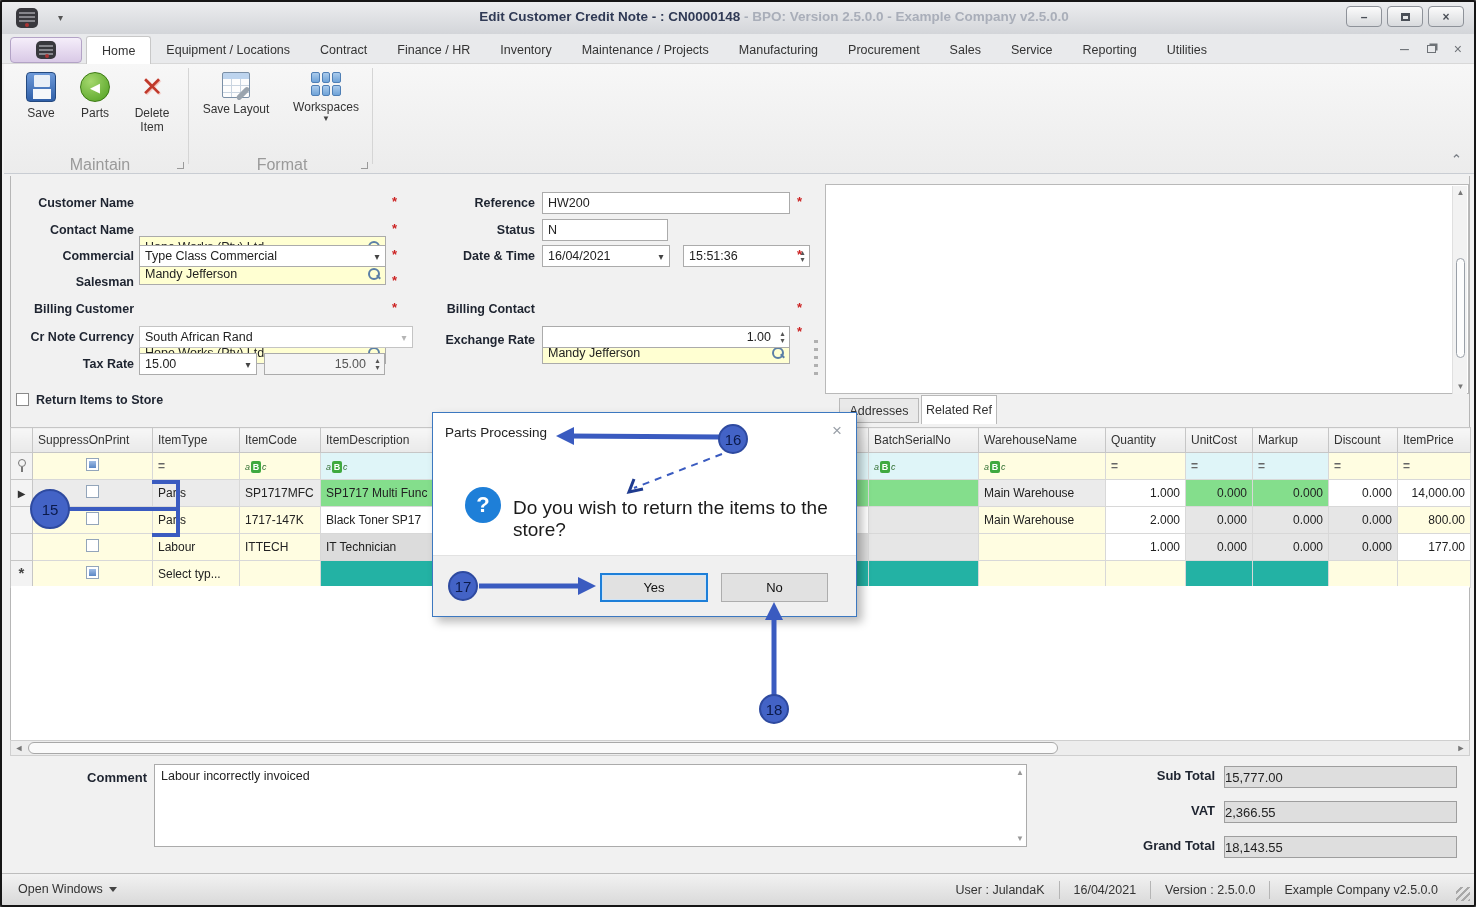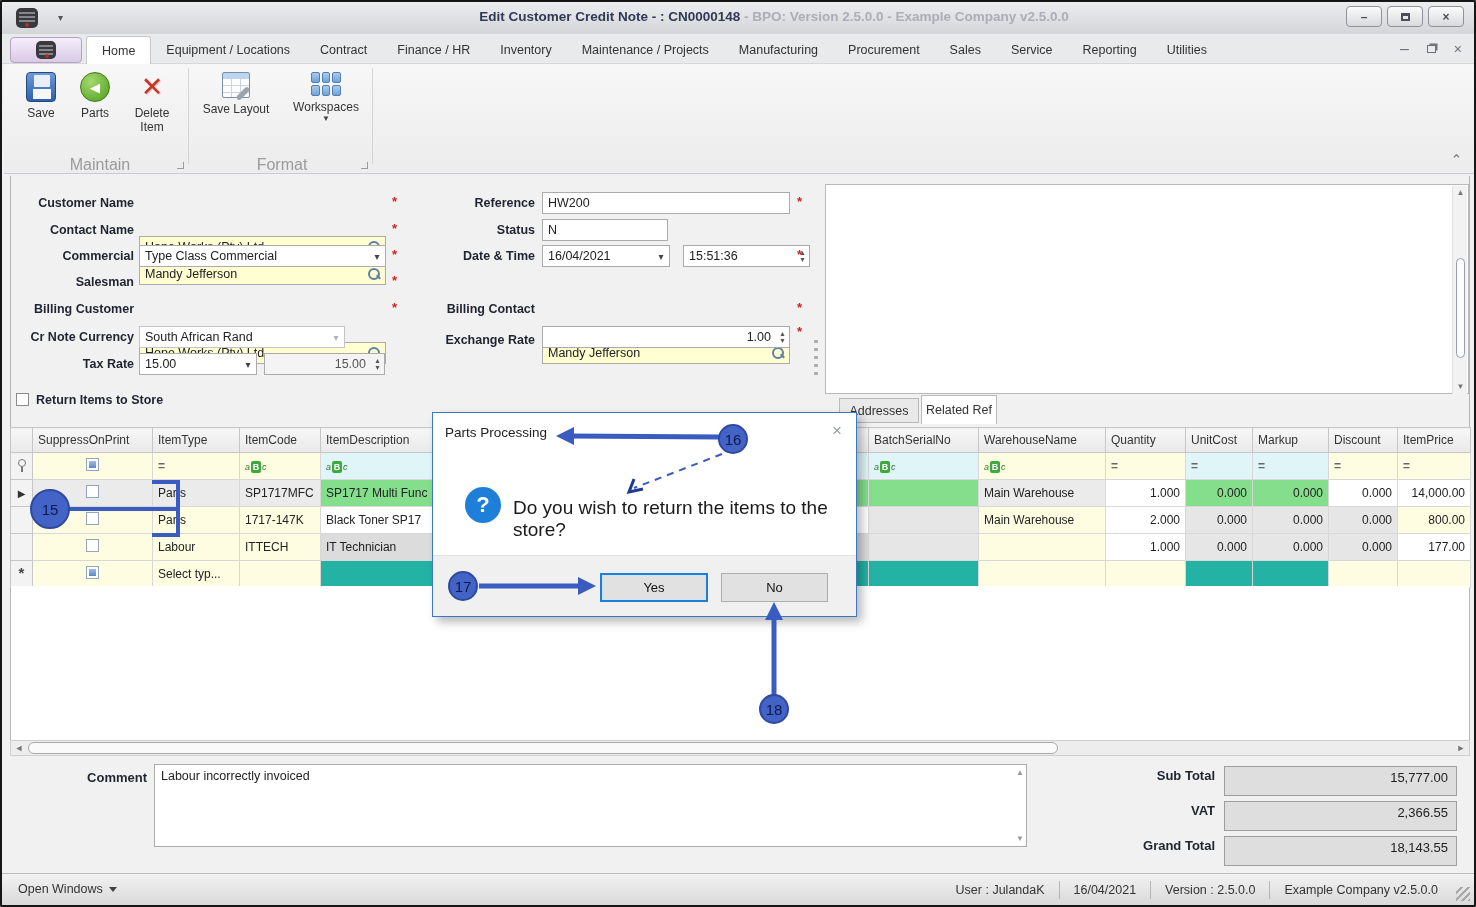--- a/index.html
+++ b/index.html
@@ -133,22 +133,22 @@
 
   
   .hsb{position:absolute;left:8px;top:738px;width:1460px;height:16px;background:#EDEDED;border:1px solid #CFCFCF;}
   .hsb .lbtn,.hsb .rbtn{position:absolute;top:0;width:16px;height:14px;color:#777;font-size:9px;text-align:center;line-height:14px;}
   .hsb .lbtn{left:0;} .hsb .rbtn{right:0;}
   .hsb .thumb{position:absolute;left:17px;top:1px;width:1030px;height:12px;border:1px solid #A8A8A8;border-radius:6px;background:#FAFAFA;}
   .comment-box{position:absolute;left:152px;top:762px;width:873px;height:83px;background:#FFF;border:1px solid #ABABAB;
      font-size:12.5px;color:#222;padding:4px 14px 4px 6px;white-space:pre-wrap;}
   .comment-box .sa{position:absolute;right:2px;color:#999;font-size:8px;}
   .total-lab{position:absolute;font-size:13px;font-weight:bold;color:#1E2430;text-align:right;}
-  .total-fld{position:absolute;width:233px;height:30px;background:#DEDEDE;border:1px solid #9E9E9E;
-     font-size:13px;color:#222;text-align:right;line-height:21px;padding-right:8px;}
+  .total-fld{position:absolute;width:233px;height:22px;background:#DEDEDE;border:1px solid #9E9E9E;
+     font-size:13px;color:#222;text-align:left;line-height:21px;padding-right:8px;}
 
   
   .statusbar{position:absolute;left:0;top:871px;width:100%;height:32px;background:linear-gradient(#F2F2F2,#D9D9D9);border-top:1px solid #BDBDBD;
      font-size:12.5px;color:#333;}
   .sb-left{position:absolute;left:16px;top:8px;display:flex;align-items:center;gap:6px;}
   .sb-right{position:absolute;right:36px;top:0;height:100%;display:flex;align-items:center;}
   .sb-sep{width:1px;height:18px;background:#B5B5B5;margin:0 14px;}
   .sb-caret{width:0;height:0;border-left:4px solid transparent;border-right:4px solid transparent;border-top:5px solid #444;}
   .grip{position:absolute;right:4px;bottom:4px;width:14px;height:14px;
      background:repeating-linear-gradient(135deg,transparent 0 3px,#A8A8A8 3px 5px);}
@@ -259,21 +259,21 @@
   <span class="req" style="left:390px;top:271px;">*</span>
 
   <div class="flabel" style="left:0;top:296px;width:132px;">Billing Customer</div>
   <div class="fld yellow" style="left:137px;top:296px;width:247px;">
     <span class="fval">Hope Works (Pty) Ltd</span>
       <span class="mag"></span>
     </div>
   <span class="req" style="left:390px;top:298px;">*</span>
 
   <div class="flabel" style="left:0;top:324px;width:132px;">Cr Note Currency</div>
-  <div class="fld disabledlike" style="left:137px;top:324px;width:206px;gap:11px;">
+  <div class="fld disabledlike" style="left:137px;top:324px;width:274px;gap:11px;">
     <span class="fval">South African Rand</span>
       <span class="ddarr pale"></span>
     </div>
 
   <div class="flabel" style="left:0;top:351px;width:132px;">Tax Rate</div>
   <div class="fld" style="left:137px;top:351px;width:118px;">
     <span class="fval">15.00</span>
       <span class="ddarr"></span>
     </div>
   <div class="fld" style="left:262px;top:351px;width:121px;background:#F4F4F4;color:#555;">

